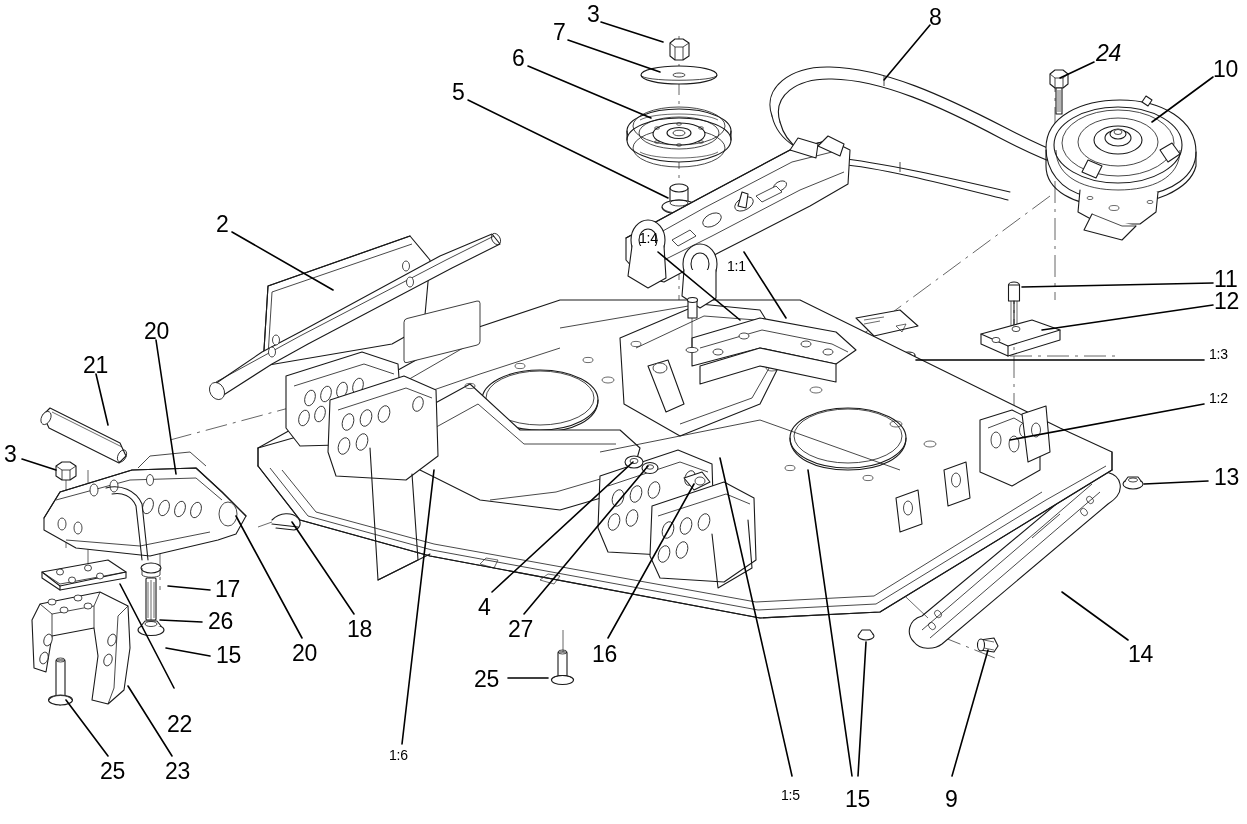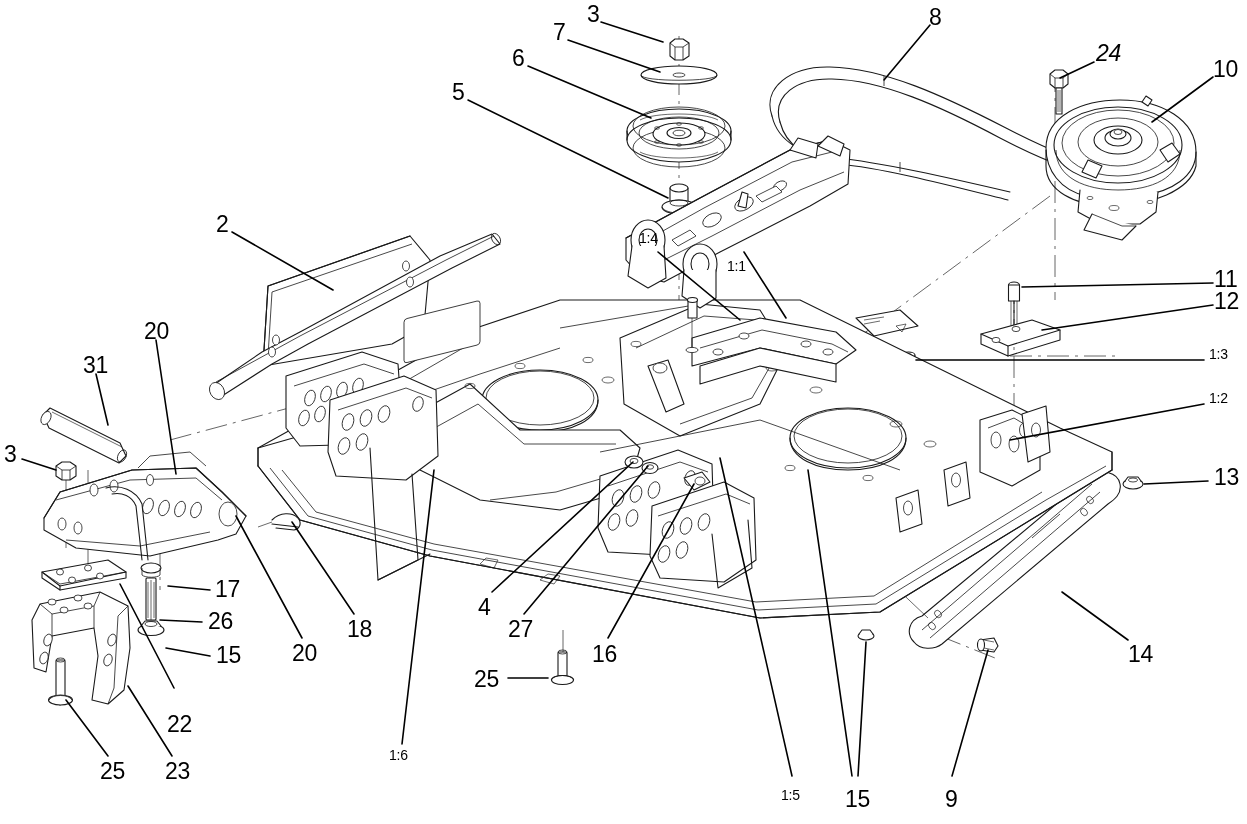--- a/index.html
+++ b/index.html
@@ -519,21 +519,21 @@
 <div class="lbl" style="left:1096px;top:42px;font-style:italic;">24</div>
 <div class="lbl" style="left:1213px;top:58px;">10</div>
 <div class="lbl" style="left:216px;top:213px;">2</div>
 <div class="lbl sub" style="left:639px;top:231px;">1:4</div>
 <div class="lbl sub" style="left:727px;top:215px;margin-top:44px;">1:1</div>
 <div class="lbl" style="left:1214px;top:268px;">11</div>
 <div class="lbl" style="left:1214px;top:290px;">12</div>
 <div class="lbl sub" style="left:1209px;top:347px;">1:3</div>
 <div class="lbl sub" style="left:1209px;top:391px;">1:2</div>
 <div class="lbl" style="left:144px;top:320px;">20</div>
-<div class="lbl" style="left:83px;top:354px;">31</div>
+<div class="lbl" style="left:83px;top:354px;">21</div>
 <div class="lbl" style="left:4px;top:443px;">3</div>
 <div class="lbl" style="left:1214px;top:466px;">13</div>
 <div class="lbl" style="left:478px;top:596px;">4</div>
 <div class="lbl" style="left:508px;top:618px;">27</div>
 <div class="lbl" style="left:592px;top:643px;">16</div>
 <div class="lbl" style="left:215px;top:578px;">17</div>
 <div class="lbl" style="left:208px;top:610px;">26</div>
 <div class="lbl" style="left:216px;top:644px;">15</div>
 <div class="lbl" style="left:292px;top:642px;">20</div>
 <div class="lbl" style="left:347px;top:618px;">18</div>

